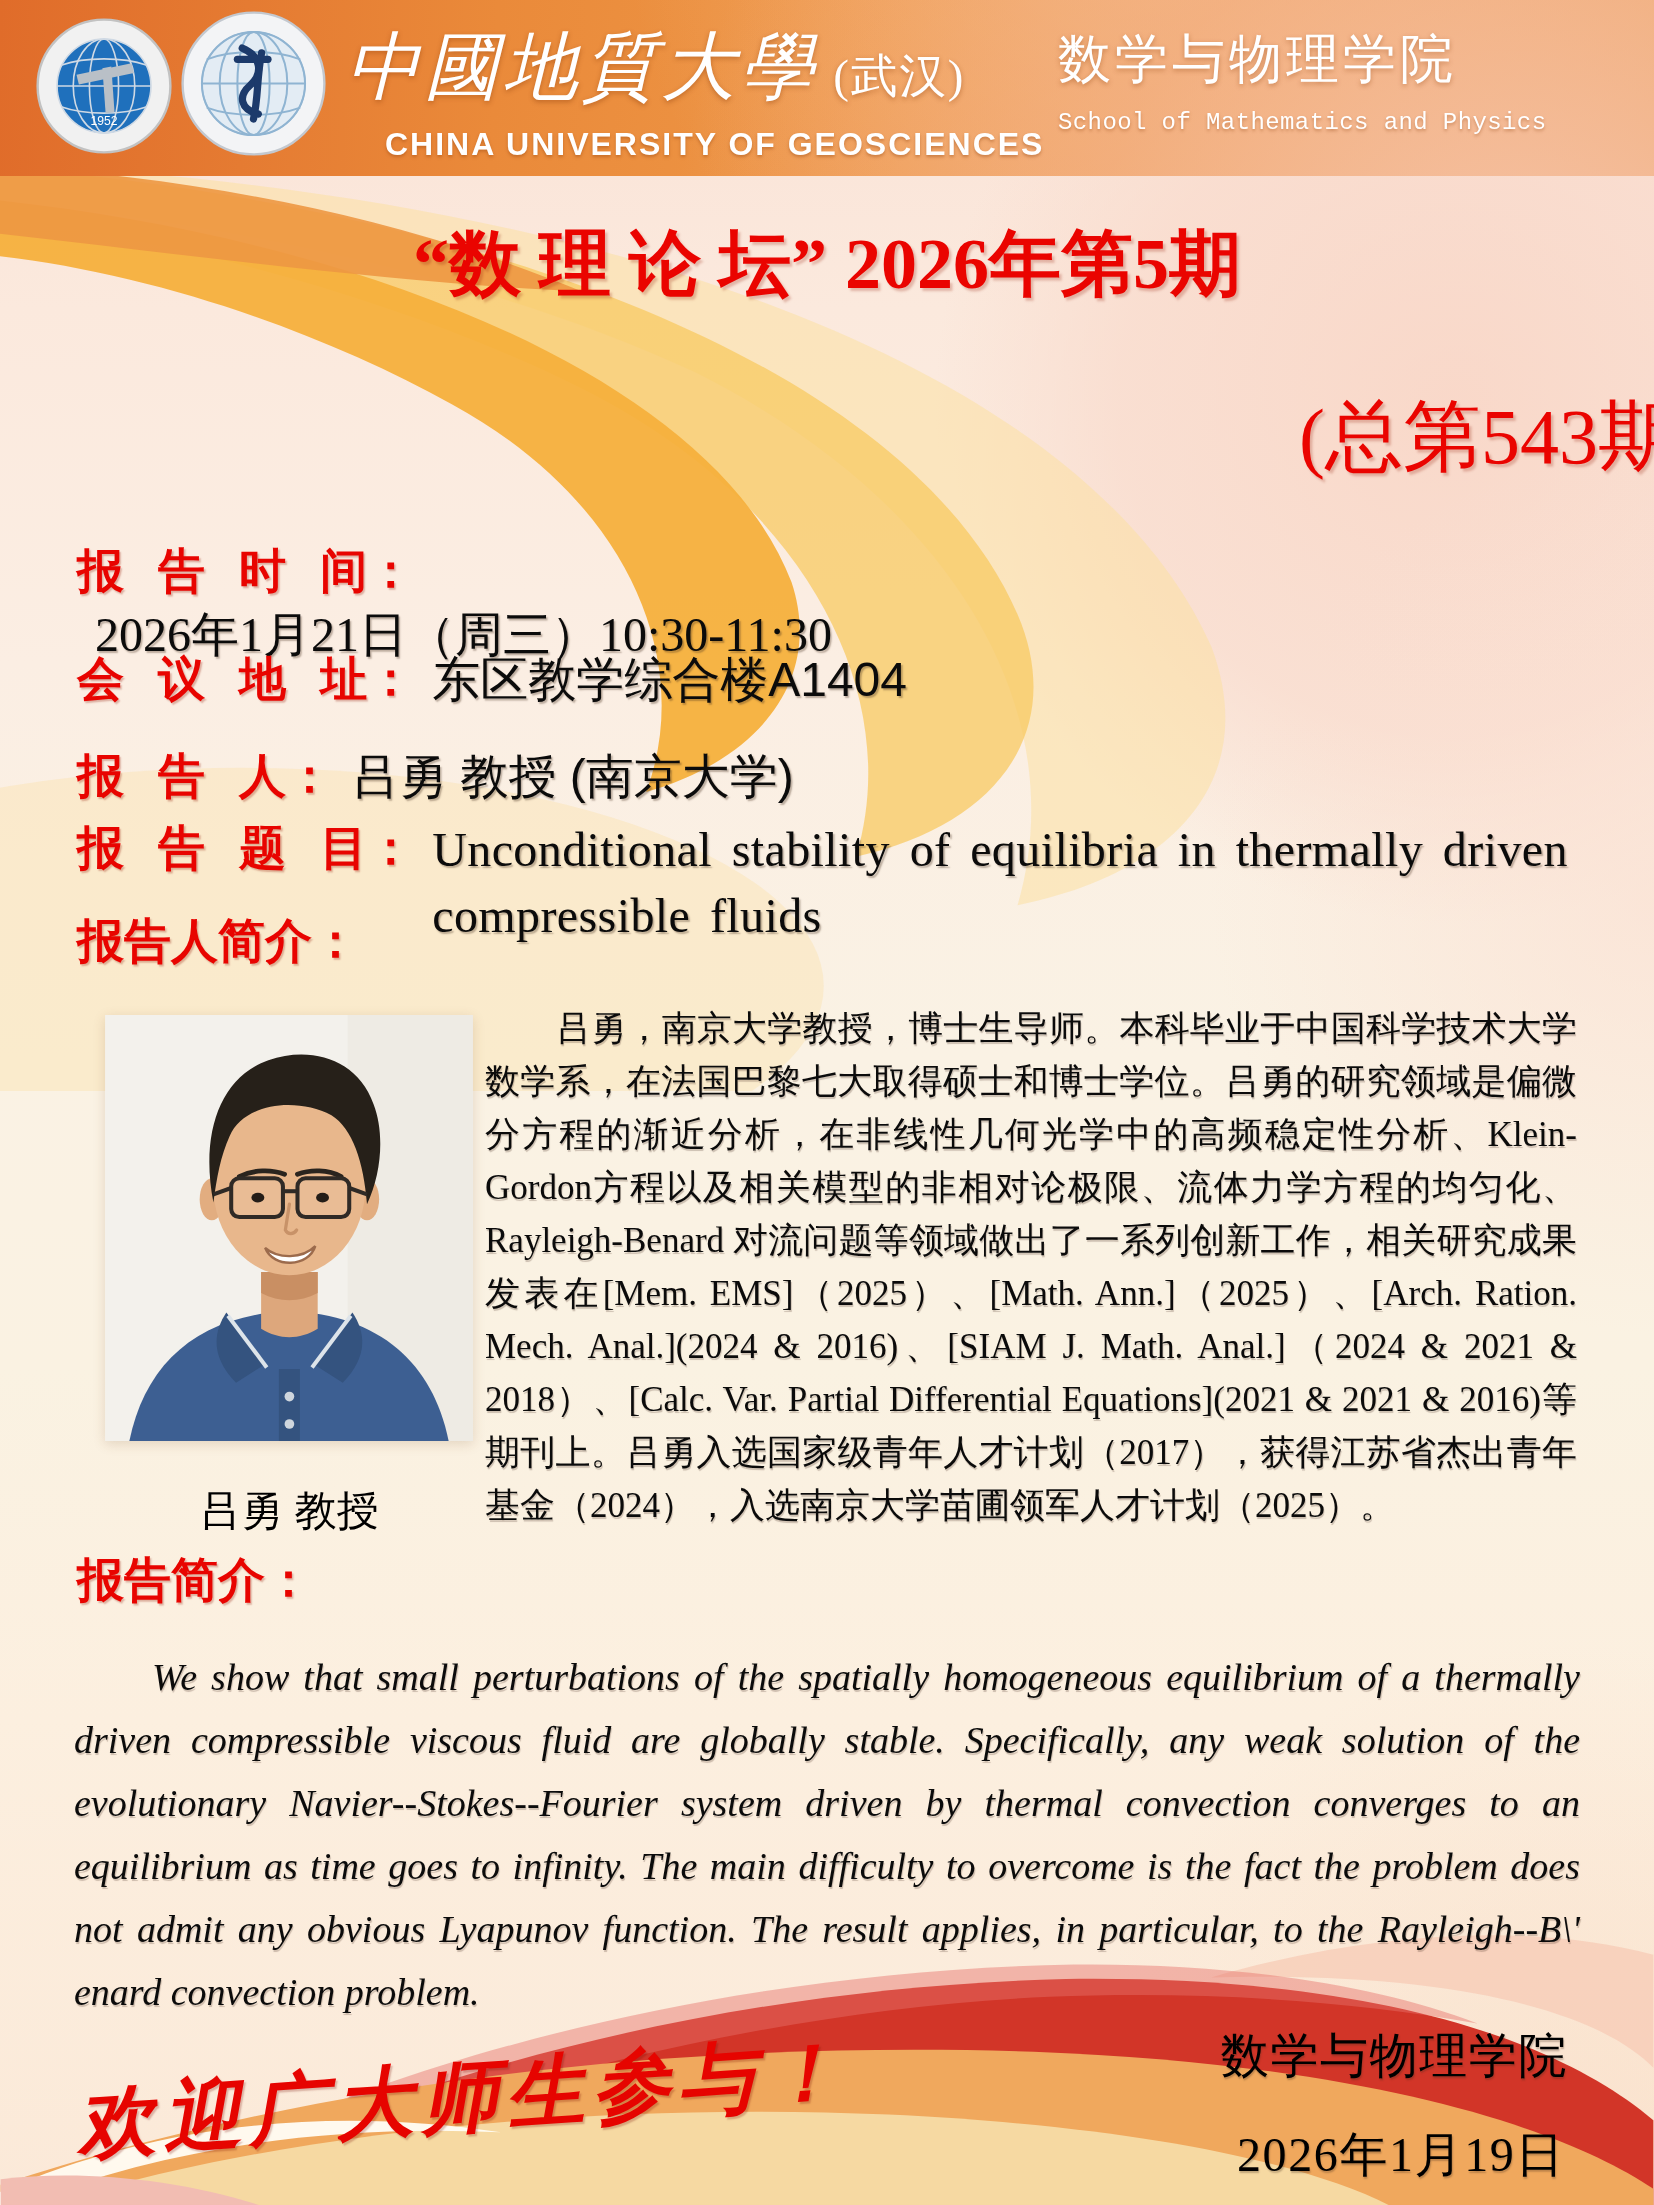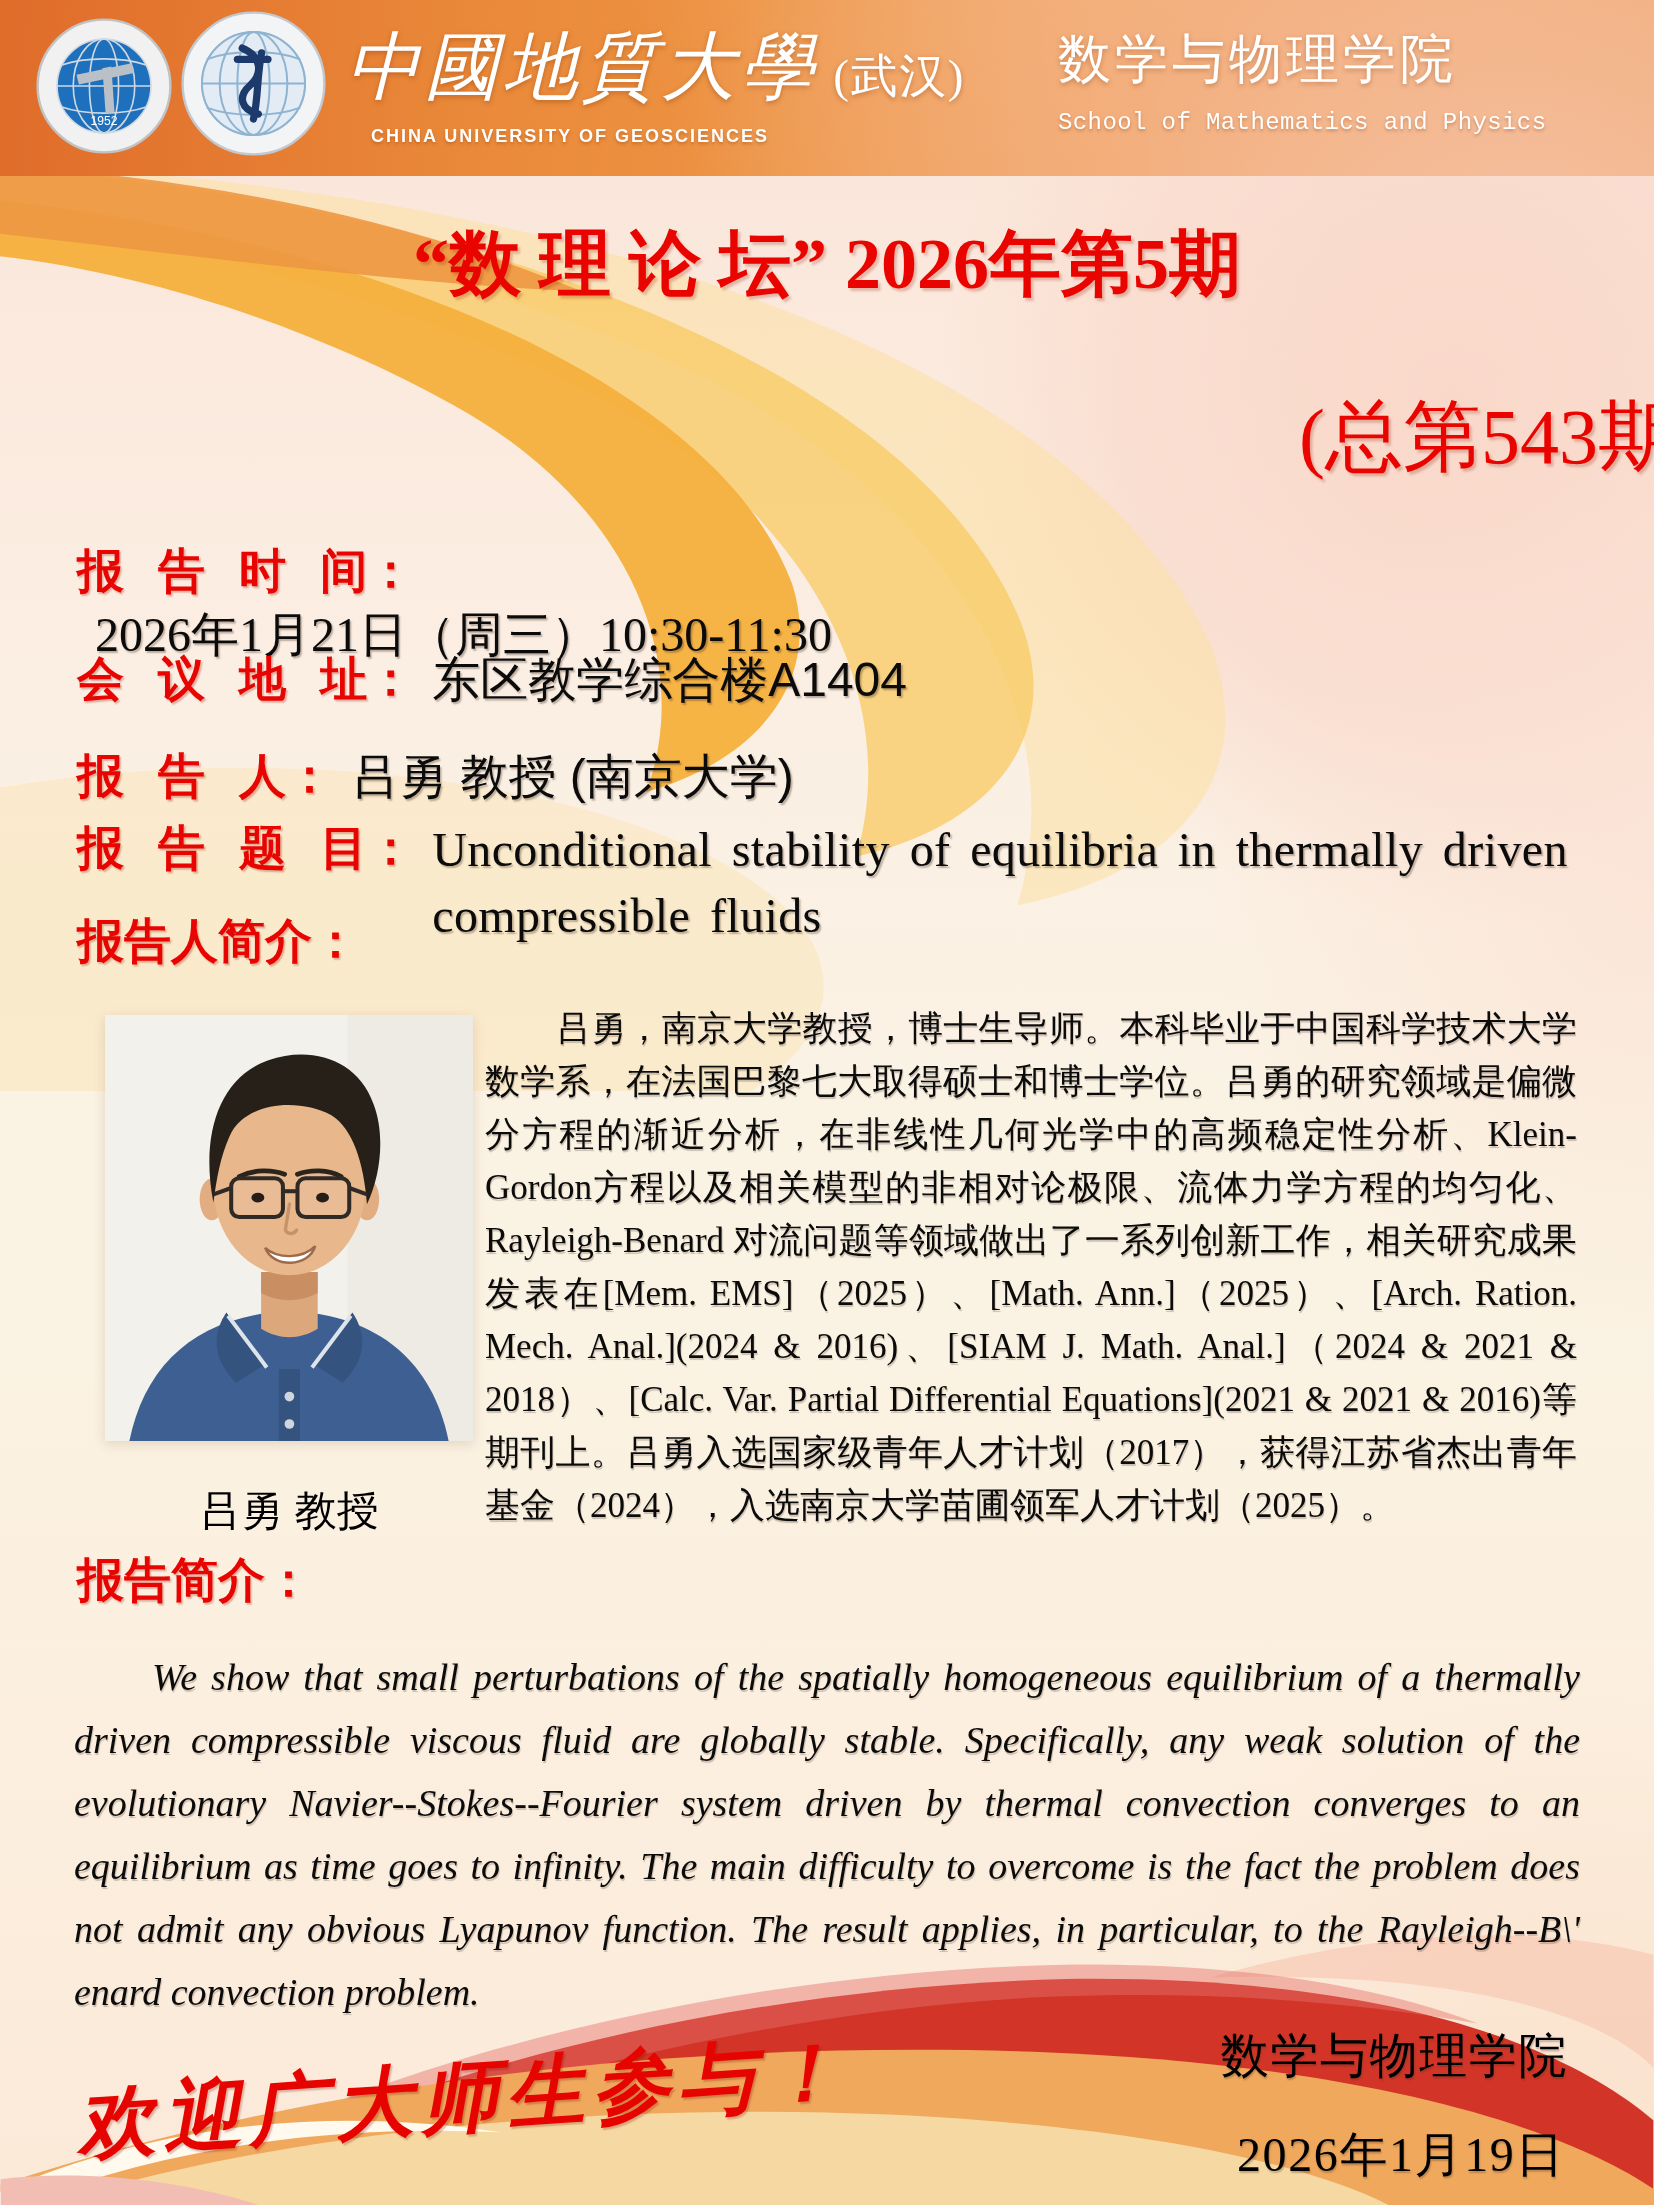--- a/index.html
+++ b/index.html
@@ -25,21 +25,21 @@
       radial-gradient(circle at 70% -60%, rgba(250,200,160,.5) 0%, rgba(250,200,160,0) 45%),
       linear-gradient(93deg,#e06c2a 0%,#ea8a3a 30%,#ee9848 55%,#efa156 78%,#eeaa68 100%);
   }
   .banner-inner{position:relative;width:100%;height:100%;}
   .seal{position:absolute;}
   .uni-block{position:absolute;left:346px;top:18px;color:#fff;}
   .uni-cn{font-family:"Liberation Serif","DejaVu Serif",serif;font-style:italic;font-weight:normal;
           font-size:74px;letter-spacing:4.8px;text-shadow:0 2.4px 5.7px rgba(140,60,10,.45);white-space:nowrap;}
   .campus{font-family:"Liberation Serif","DejaVu Serif",serif;font-style:normal;font-size:47px;
           font-weight:400;margin-left:14.5px;letter-spacing:1.6px;}
-  .uni-en{font-size:18px;font-weight:bold;letter-spacing:2px;margin:8px 0 0 25px;
+  .uni-en{font-size:32px;font-weight:bold;letter-spacing:2px;margin:8px 0 0 39px;
           text-shadow:0 1.6px 3.2px rgba(140,60,10,.4);}
   .school-block{position:absolute;left:1058px;top:24px;color:#fff;}
   .school-cn{font-size:53px;font-weight:500;letter-spacing:4px;text-shadow:0 2.4px 4.8px rgba(140,60,10,.4);white-space:nowrap;}
   .school-en{font-size:24px;font-weight:400;margin-top:13px;letter-spacing:0.4px;text-shadow:0 1.6px 3.2px rgba(140,60,10,.4);font-family:Liberation Mono, monospace;}
   
   .title1{position:absolute;left:0;top:216px;width:100%;text-align:center;z-index:6;
           font-family:"Liberation Serif","DejaVu Serif",serif;font-weight:bold;font-size:72px;
           color:#ea0400;text-shadow:2.4px 3.2px 2.4px rgba(150,30,10,.25);white-space:nowrap;}
   .title2{position:absolute;left:0;top:385px;width:100%;text-align:right;z-index:6;
           font-family:"Liberation Serif","DejaVu Serif",serif;font-weight:normal;font-size:78px;

